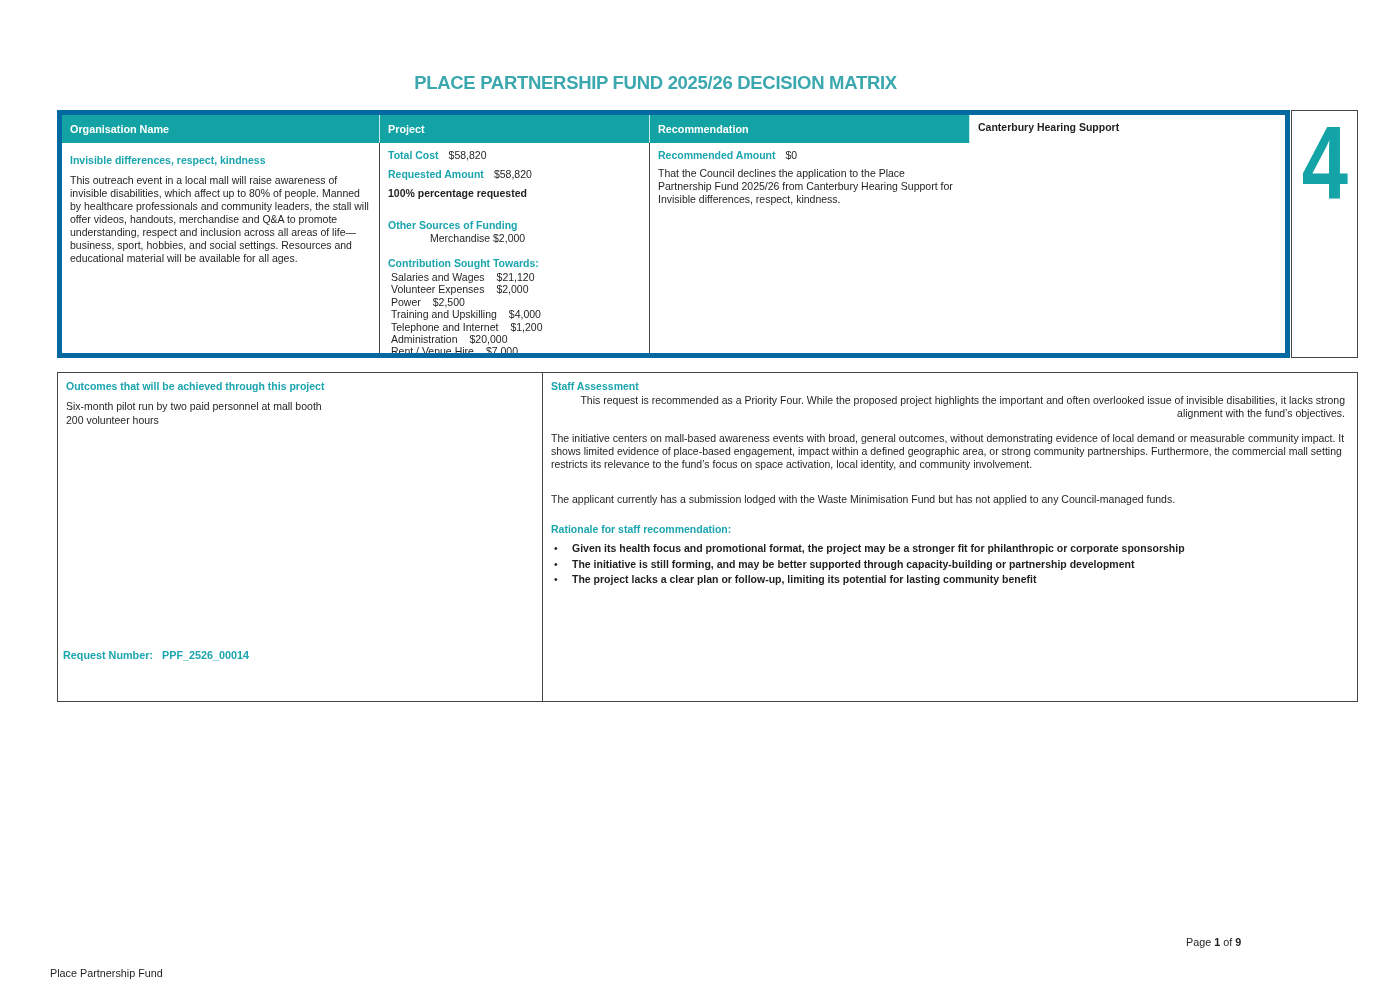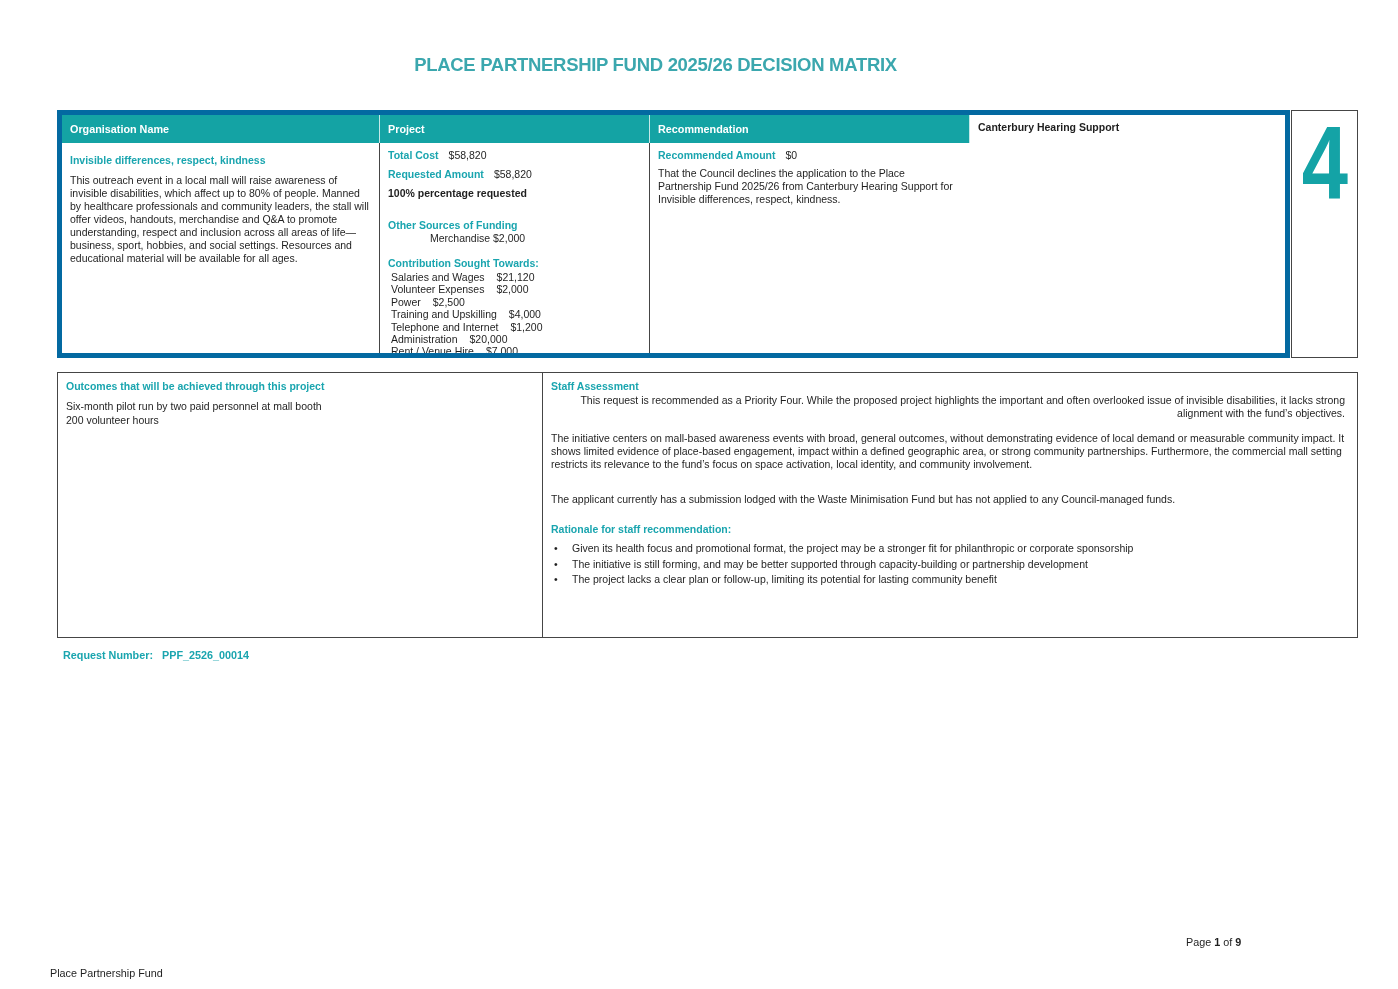--- a/index.html
+++ b/index.html
@@ -3,21 +3,21 @@
 <meta charset="utf-8">
 <style>
   * { margin:0; padding:0; box-sizing:border-box; }
   html,body { background:#e9e9e9; }
   .page {
     position:relative; width:1398px; height:989px; background:#ffffff;
     font-family:"Liberation Sans", sans-serif; color:#1f1f1f; overflow:hidden;
     margin:0 auto;
   }
   .doc-title {
-    position:absolute; left:0; top:54px; width:1283px; text-align:center;
+    position:absolute; left:0; top:72px; width:1283px; text-align:center;
     font-size:18.5px; font-weight:bold; color:#3ba7ae; letter-spacing:-0.3px;padding-left:28px;
   }
   
   .matrix {
     position:absolute; left:57px; top:110px; width:1233px; height:248px;
     display:grid; grid-template-columns:318px 270px 320px 325px; grid-template-rows:28px 1fr;
     border:5px solid #0369a1; background:#fff;
   }
   .mh {
     background:#14a3a4; color:#ffffff; font-weight:bold; font-size:10.8px;
@@ -48,35 +48,35 @@
   .priority {
     position:absolute; left:1291px; top:110px; width:67px; height:248px;
     border:1px solid #454545; background:#fff; text-align:center;
   }
   .priority .num {
     display:inline-block; font-size:104px; line-height:82px; padding-top:11px;
     font-weight:bold; color:#14a3a6; transform:scaleX(0.8); transform-origin:50% 0;
   }
   
   .assess {
-    position:absolute; left:57px; top:372px; width:1301px; height:266px;
+    position:absolute; left:57px; top:372px; width:1301px; height:330px;
     display:grid; grid-template-columns:485px 1fr; border:1px solid #454545; background:#fff;
   }
   .assess .col { padding:7px 12px 7px 8px; font-size:10.5px; line-height:13px; }
   .assess .col.outcomes { border-right:1px solid #454545; }
   .sec-head { color:#1aa5af; font-weight:bold; margin-bottom:1px; }
   .outcomes .sec-head { margin-bottom:6px; }
   .outcome-line { line-height:14px; }
   .sa-p1 { margin-bottom:12px;text-align:right; }
   .sa-p2 { margin-bottom:22px; }
   .sa-p3 { margin-bottom:17px; }
   .rationale-head { color:#1aa5af; font-weight:bold; margin-bottom:6px; }
   .bullet-li { display:flex; margin-bottom:2.5px; }
   .bullet-li::before { content:"\2022"; width:10px; flex:0 0 10px; margin-left:3px; }
-  .bullet-li .bt { margin-left:8px; }
+  .bullet-li .bt { margin-left:8px;font-weight:bold; }
   
   .request-number {
     position:absolute; left:63px; top:649px; font-size:10.8px; font-weight:bold; color:#1aa5af;
   }
   .request-number .rv { margin-left:9px; }
   .footer-left { position:absolute; left:50px; top:967px; font-size:10.8px; color:#1f1f1f; }
   .footer-right { position:absolute; left:1186px; top:936px; font-size:10.8px; color:#1f1f1f; }
   .footer-right span { margin-right:3px; }
   .footer-right .b { font-weight:bold; }
 </style>

